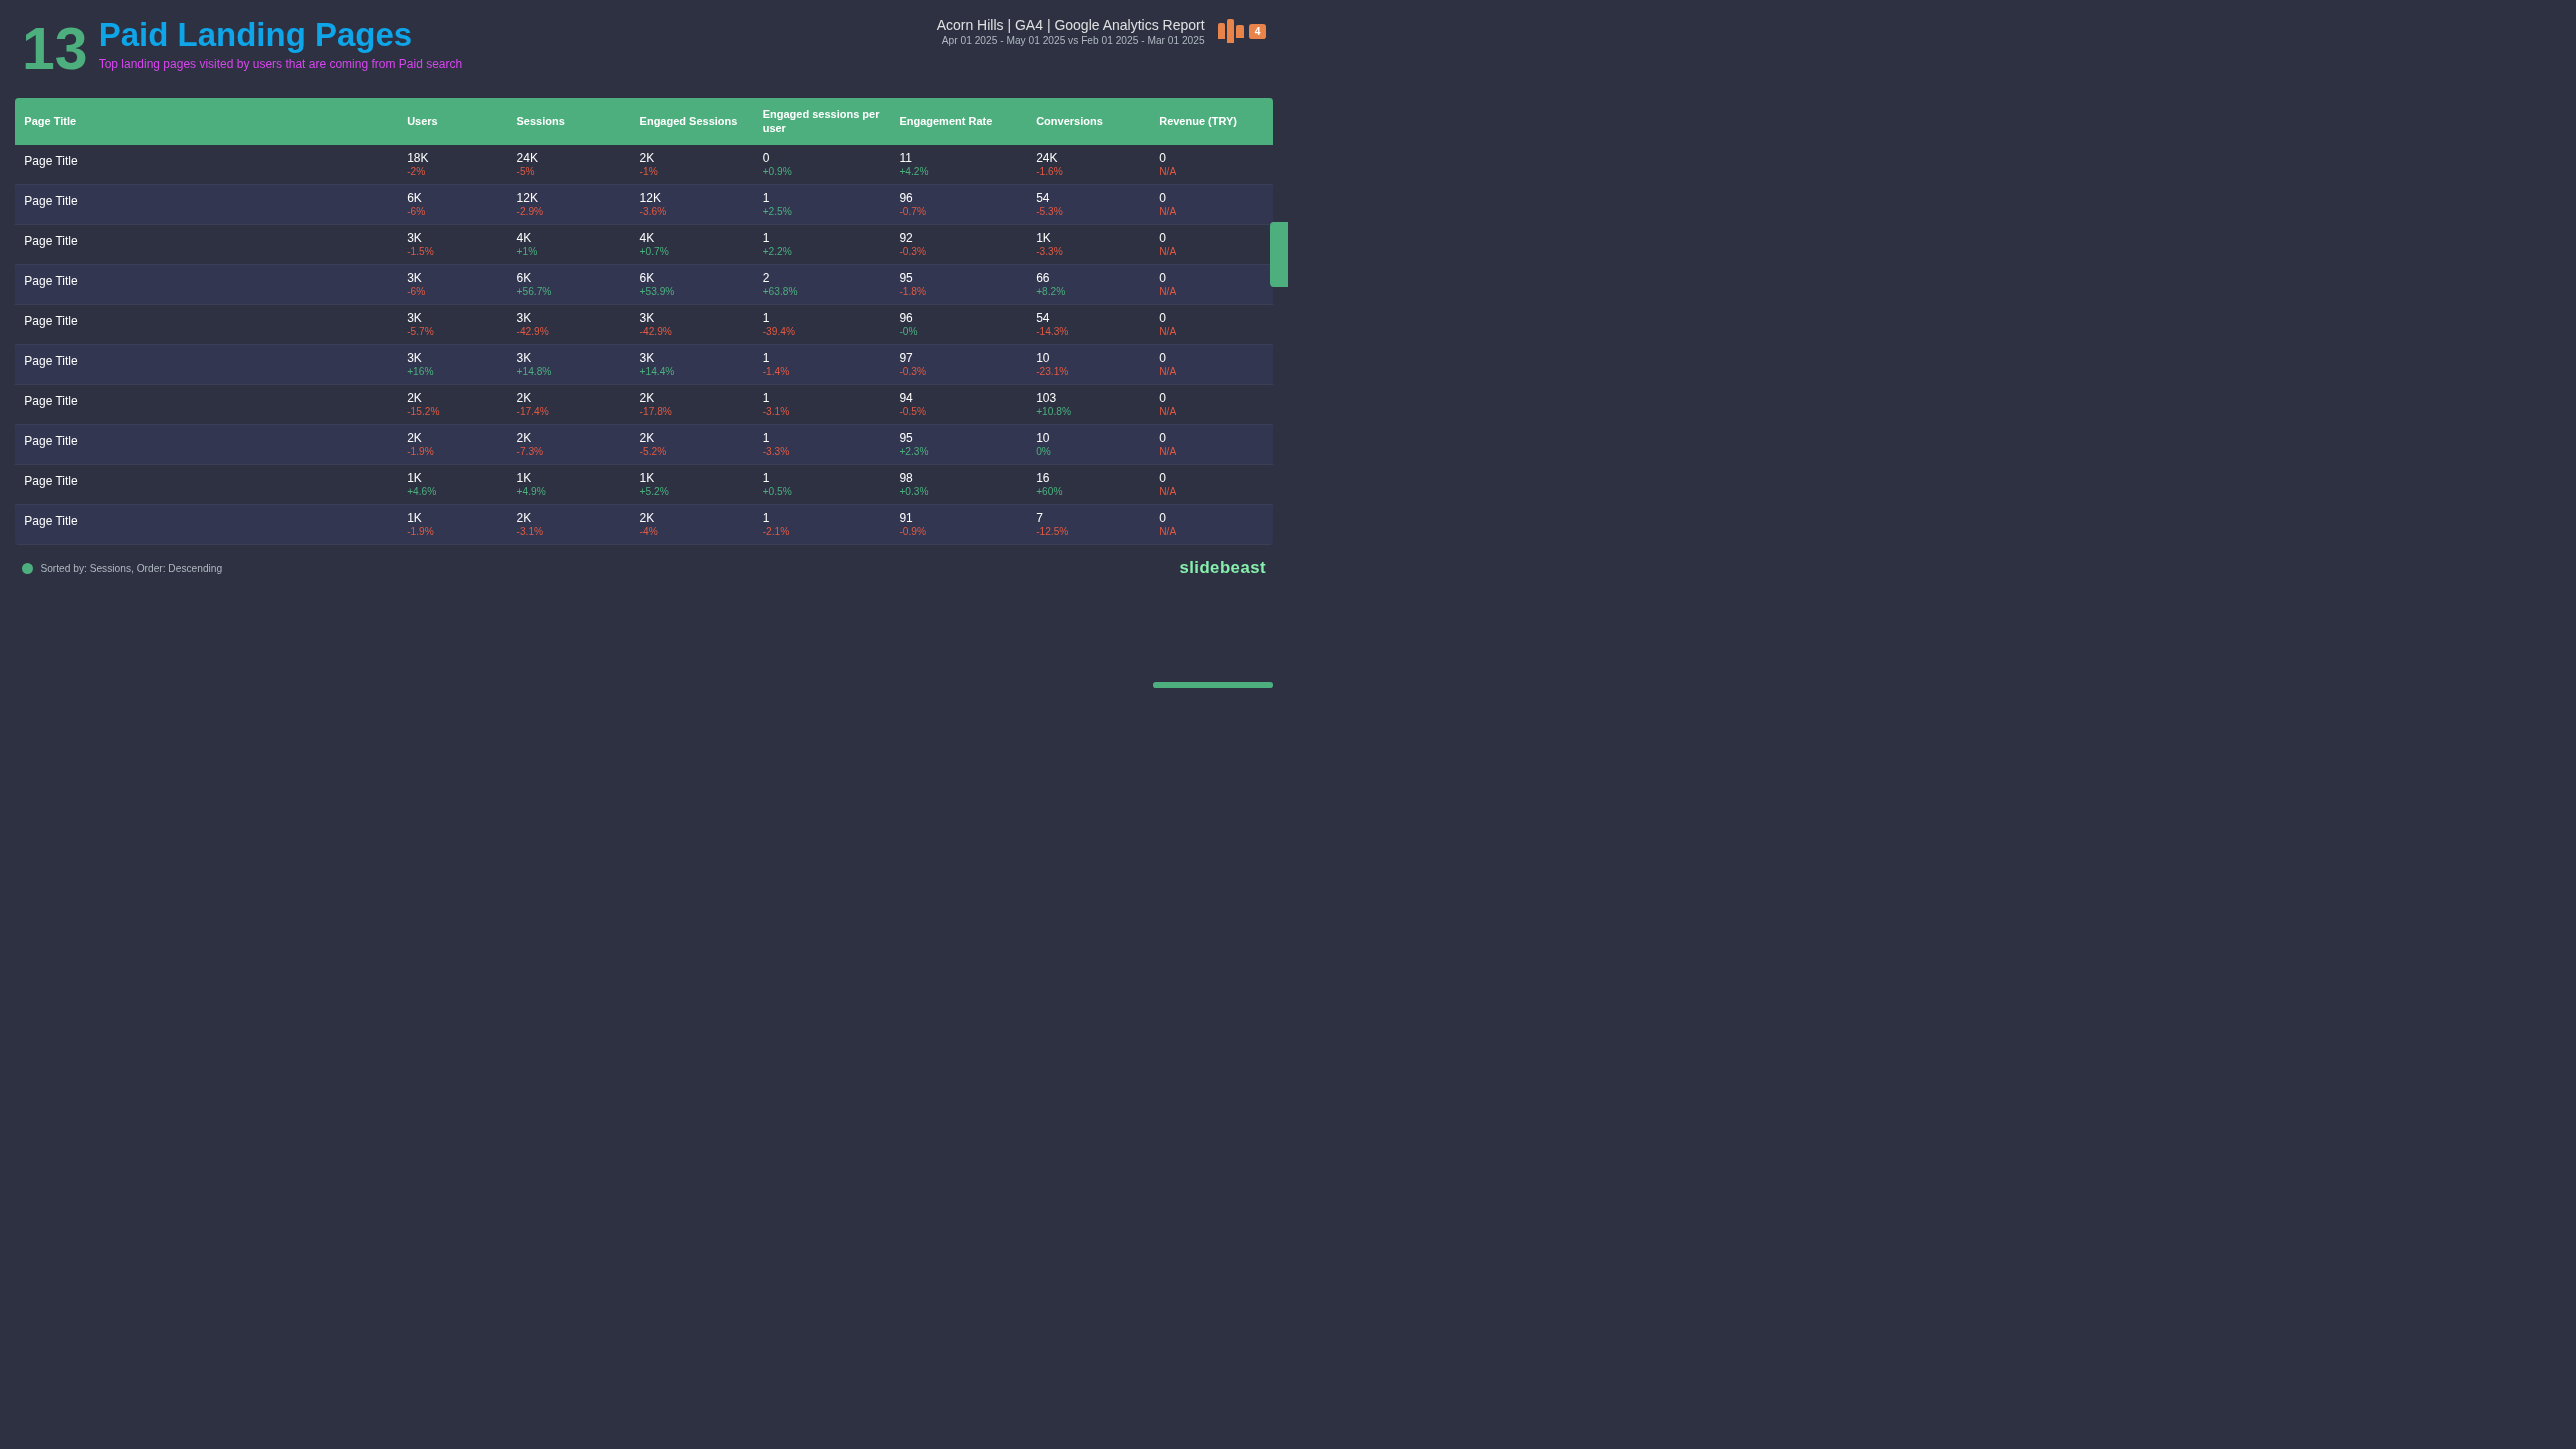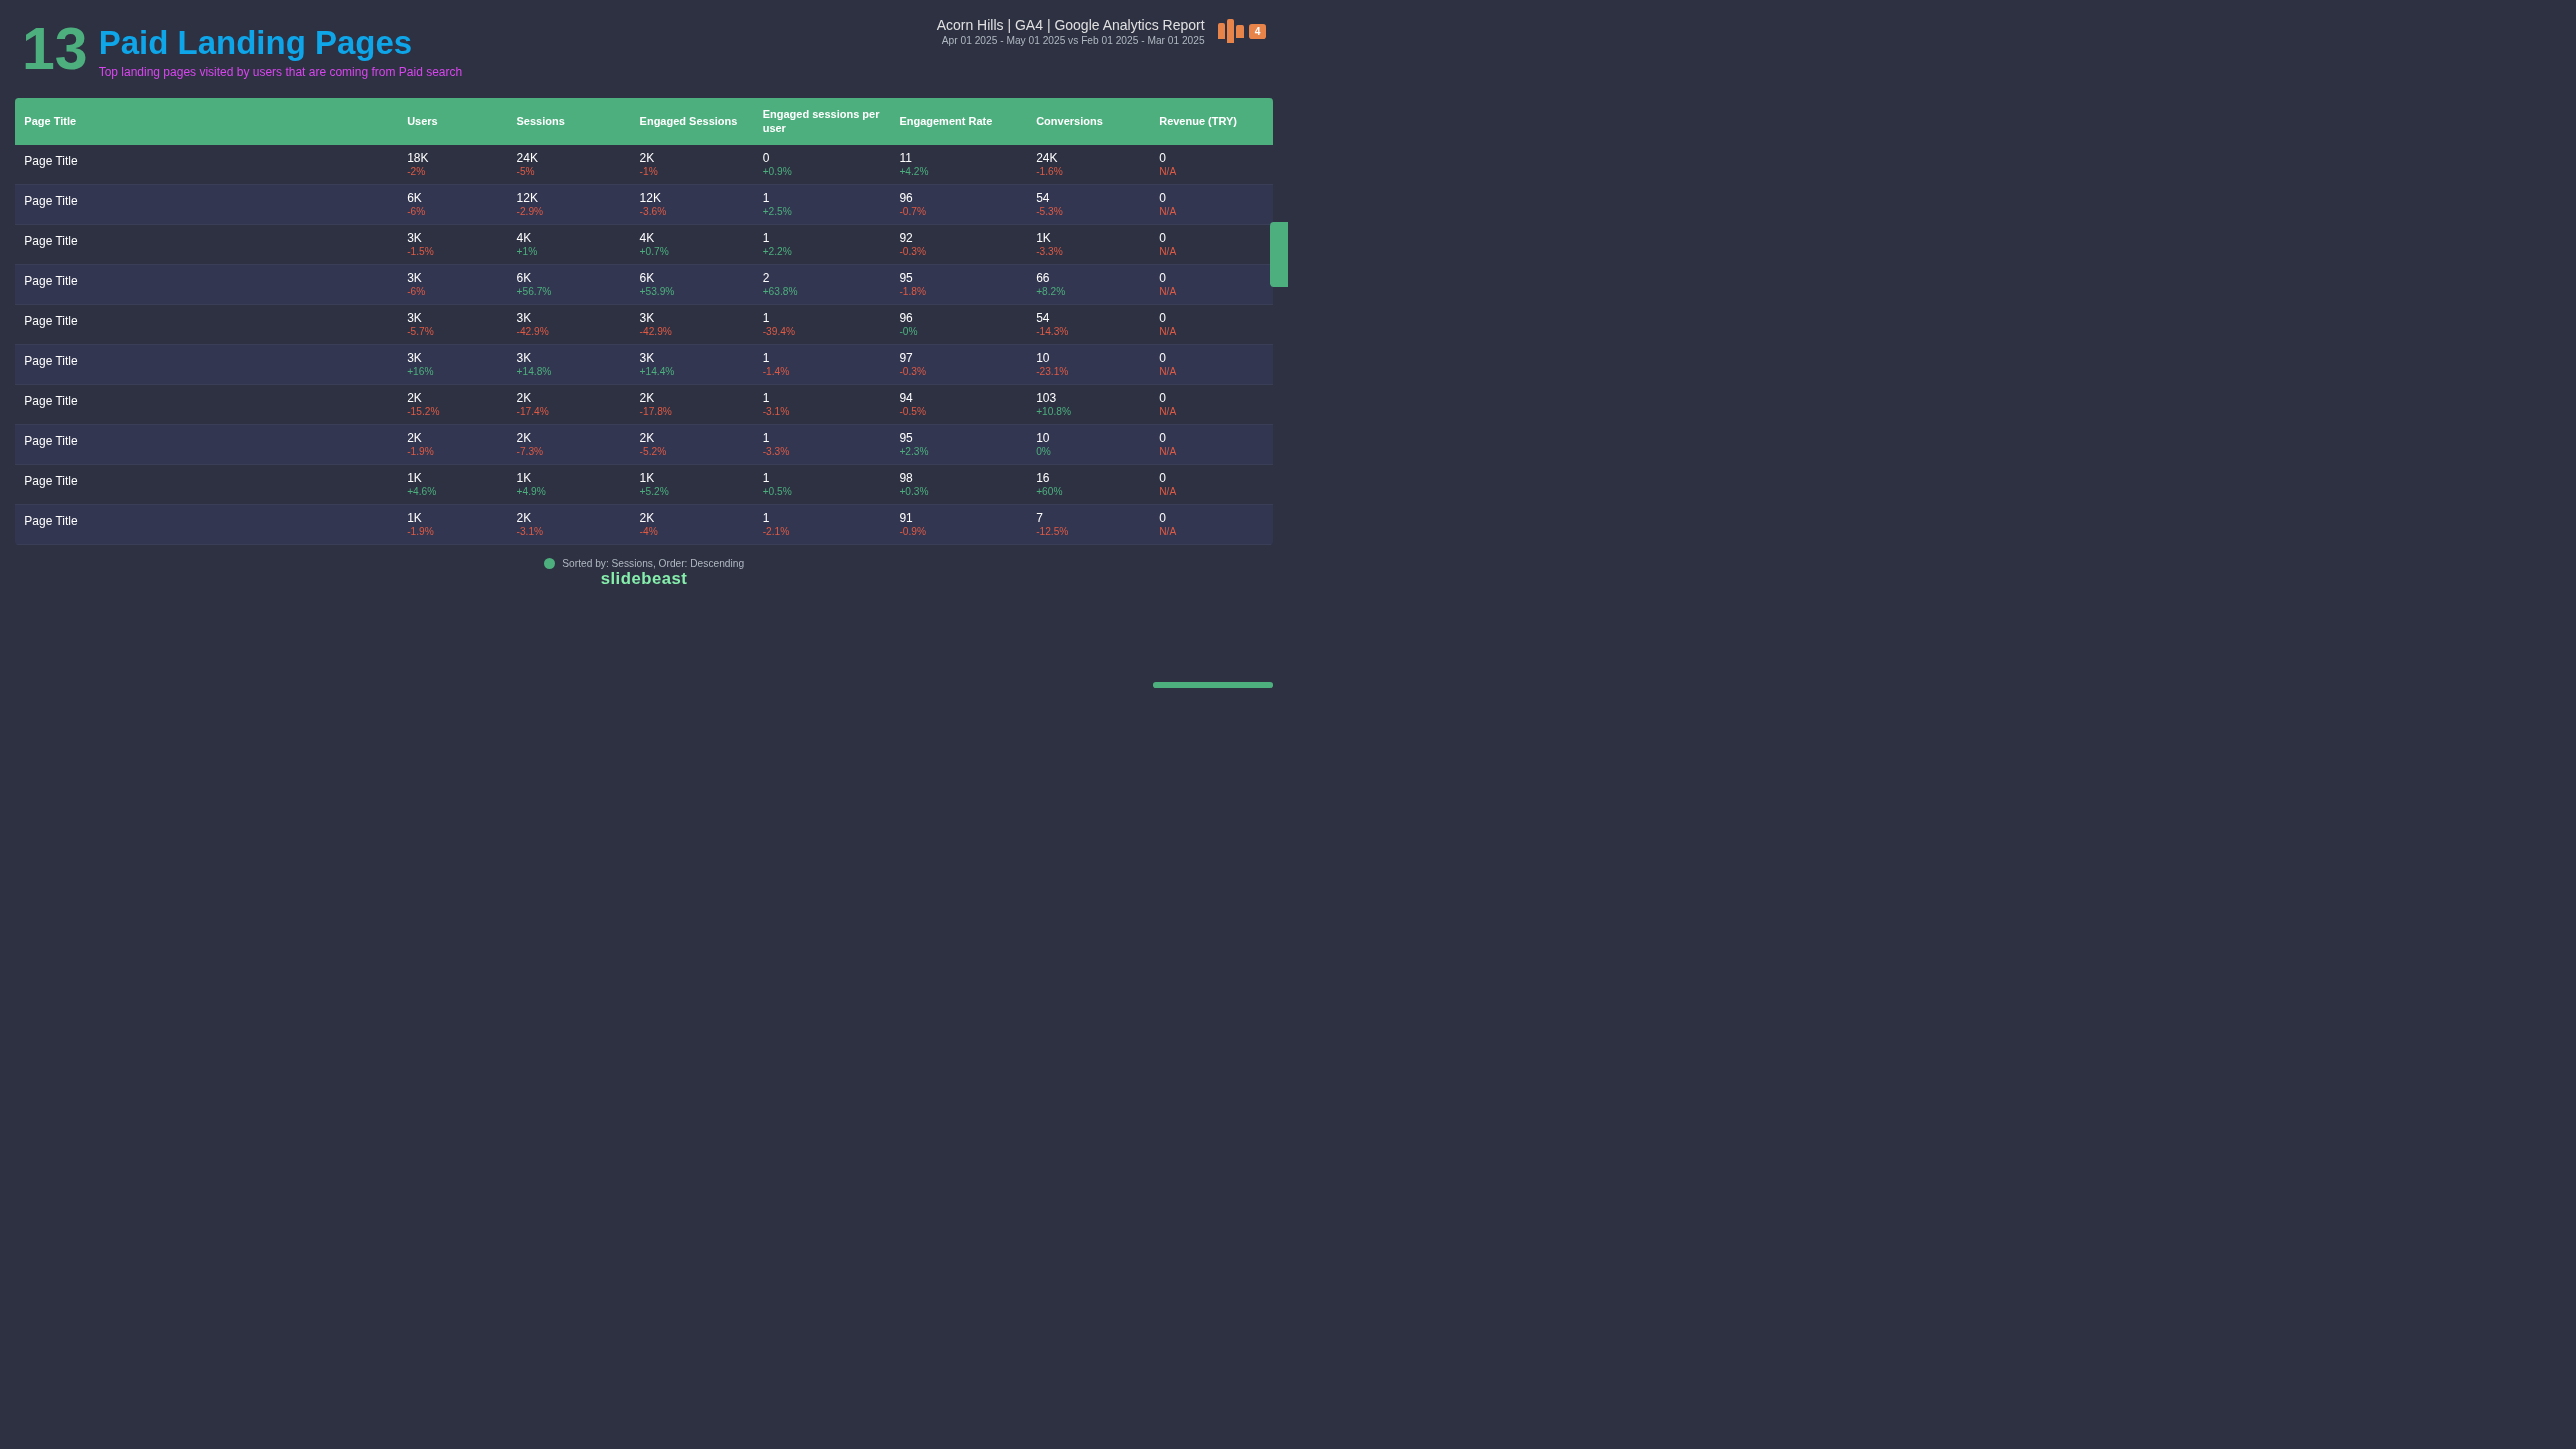--- a/index.html
+++ b/index.html
@@ -13,21 +13,21 @@
     }
     .header {
       display: flex;
       align-items: flex-start;
       justify-content: space-between;
       padding: 16.7px 22px 11px 22px;
       background: #2d3142;
     }
     .header-left {
       display: flex;
-      align-items: flex-end;
+      align-items: flex-start;
       gap: 11px;
     }
     .page-number {
       font-size: 59px;
       font-weight: 900;
       color: #4caf7d;
       line-height: 1;
       margin-top: 3.7px;
     }
     .header-title-block {
@@ -135,21 +135,20 @@
     .page-title-cell {
       font-size: 12px;
       color: #ffffff;
       font-weight: 400;
     }
     .footer {
       display: flex;
       align-items: center;
       justify-content: space-between;
       padding: 5.6px 22px 5.6px 22px;
-      flex-direction: column;
     }
     .footer-left {
       display: flex;
       align-items: center;
       gap: 7.4px;
     }
     .footer-dot {
       width: 11px;
       height: 11px;
       background: #4caf7d;

